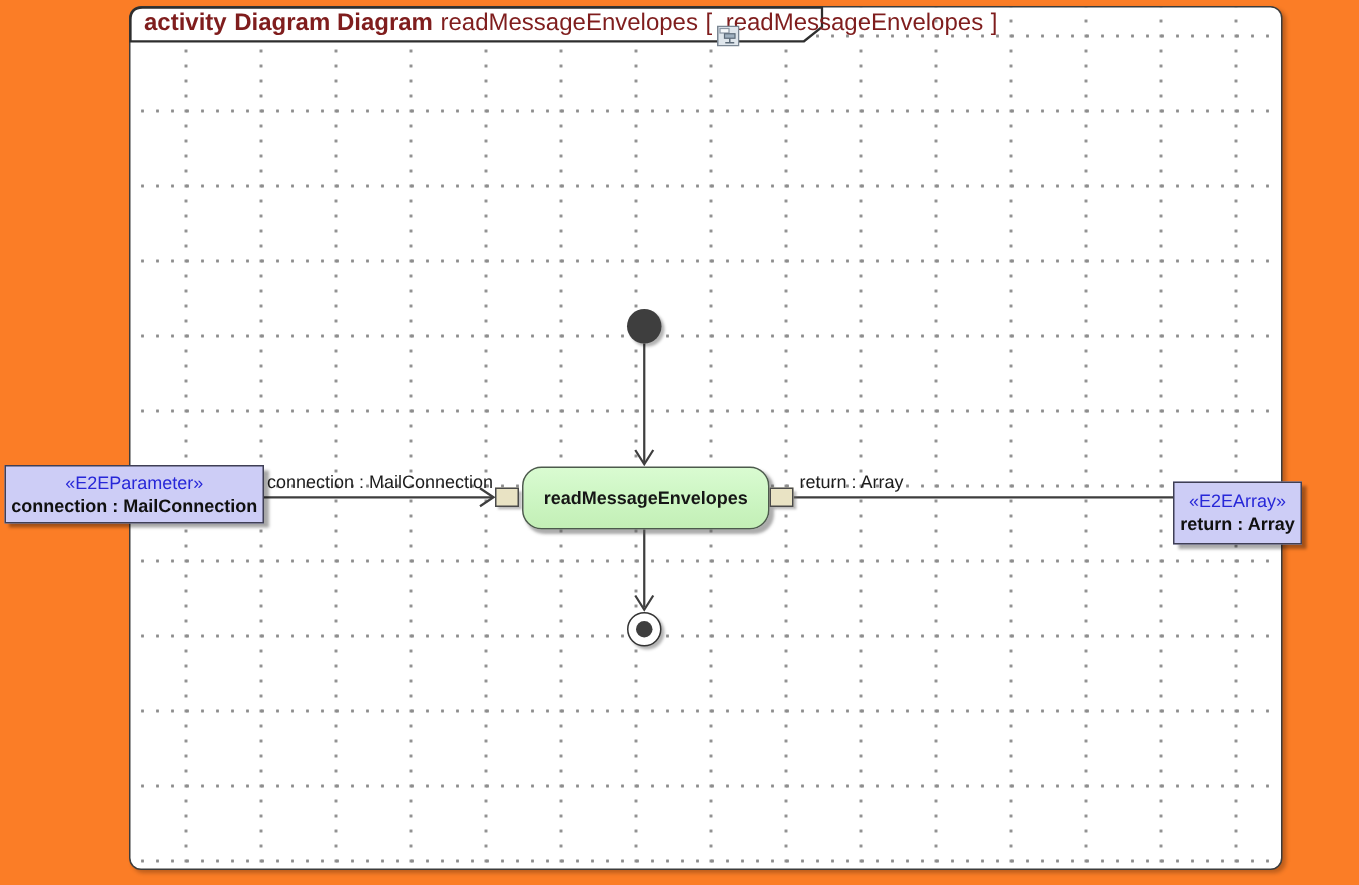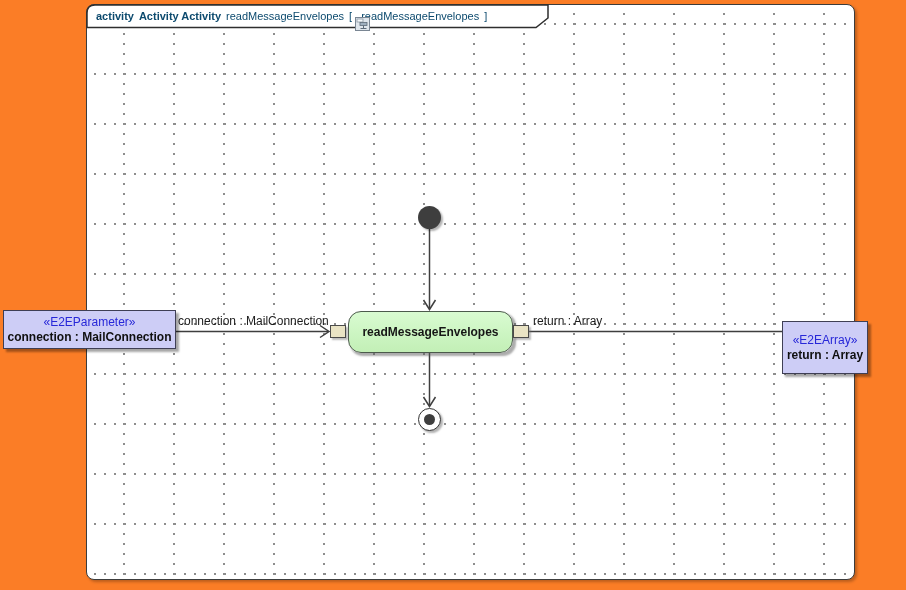--- a/index.html
+++ b/index.html
@@ -21,21 +21,21 @@
     border:1.5px solid #3c3c3c;
     border-radius:8px;
     box-shadow:2px 2px 3px rgba(0,0,0,0.25);
   }
   
   .frame-tab{position:absolute;left:86px;top:4px;width:466px;height:26px;}
   .frame-tab svg{position:absolute;left:0;top:0;}
   .frame-tab .tab-text{
     position:absolute;left:10px;top:1px;height:22px;
     display:flex;align-items:center;white-space:nowrap;
-    font-size:11px;color:#0c4a6e;
+    font-size:16px;color:#7f1d1d;
   }
   .tab-text .bold{font-weight:bold;}
   .tab-text .sep{width:5px;display:inline-block;}
   .tab-text .gap{width:3px;display:inline-block;}
   .diagram-icon{display:inline-block;margin:0 3px;position:relative;top:1px;}
   
   .initial-node{
     position:absolute;left:418px;top:206px;width:23px;height:23px;
     background:#3e3e3e;border-radius:50%;
     box-shadow:2px 2px 2px rgba(0,0,0,0.3);
@@ -66,21 +66,21 @@
   .pin-right{left:513px;top:325px;}
   .param-node{
     position:absolute;box-sizing:border-box;
     background:var(--param_fill,#cdcdf6);
     border:1.5px solid #3f3f55;
     box-shadow:3px 3px 2px rgba(0,0,0,0.35);
     display:flex;flex-direction:column;align-items:center;justify-content:center;
     font-size:12px;line-height:15px;color:#101010;
   }
   .param-in{left:3px;top:310px;width:173px;height:39px;}
-  .param-out{left:782px;top:321px;width:86px;height:53px;}
+  .param-out{left:782px;top:321px;width:86px;height:42px;}
   .param-node .stereotype{color:var(--stereotype_text,#2727d8);}
   .param-node .pname{font-weight:bold;}
   
   .edges-overlay{position:absolute;left:0;top:0;pointer-events:none;}
   .edge-label{
     position:absolute;font-size:12px;color:#1c1c1c;white-space:nowrap;
   }
   .label-input{left:178px;top:314px;}
   .label-output{left:533px;top:314px;}
 </style>
@@ -91,21 +91,21 @@
 
   <div class="canvas"></div>
 
   <div class="frame-tab">
     <svg width="466" height="26">
       <path d="M9,1 H462 V14 L450,23.5 H1 V9 Q1,1 9,1 Z" fill="#ffffff" stroke="#2e2e2e" stroke-width="1.5"></path>
     </svg>
     <div class="tab-text">
       <span class="bold">activity</span>
         <span class="sep"></span>
-        <span class="bold">Activity Activity</span>
+        <span class="bold">Diagram Diagram</span>
         <span class="sep"></span>
         <span>readMessageEnvelopes</span>
         <span class="sep"></span>
         <span>[</span>
       <span class="diagram-icon">
         <svg width="15" height="14" viewBox="0 0 15 14">
           <rect x="0.5" y="0.5" width="14" height="13" fill="#dfe6ec" stroke="#7a8693"></rect>
           <rect x="2" y="2" width="6" height="3" fill="#f5f8fa" stroke="#8a96a3" stroke-width="0.8"></rect>
           <rect x="5" y="5.5" width="7" height="3" fill="#9fb0bf" stroke="#5d6b79" stroke-width="0.8"></rect>
           <line x1="8.5" y1="8.5" x2="8.5" y2="11.5" stroke="#5d6b79" stroke-width="1"></line>

